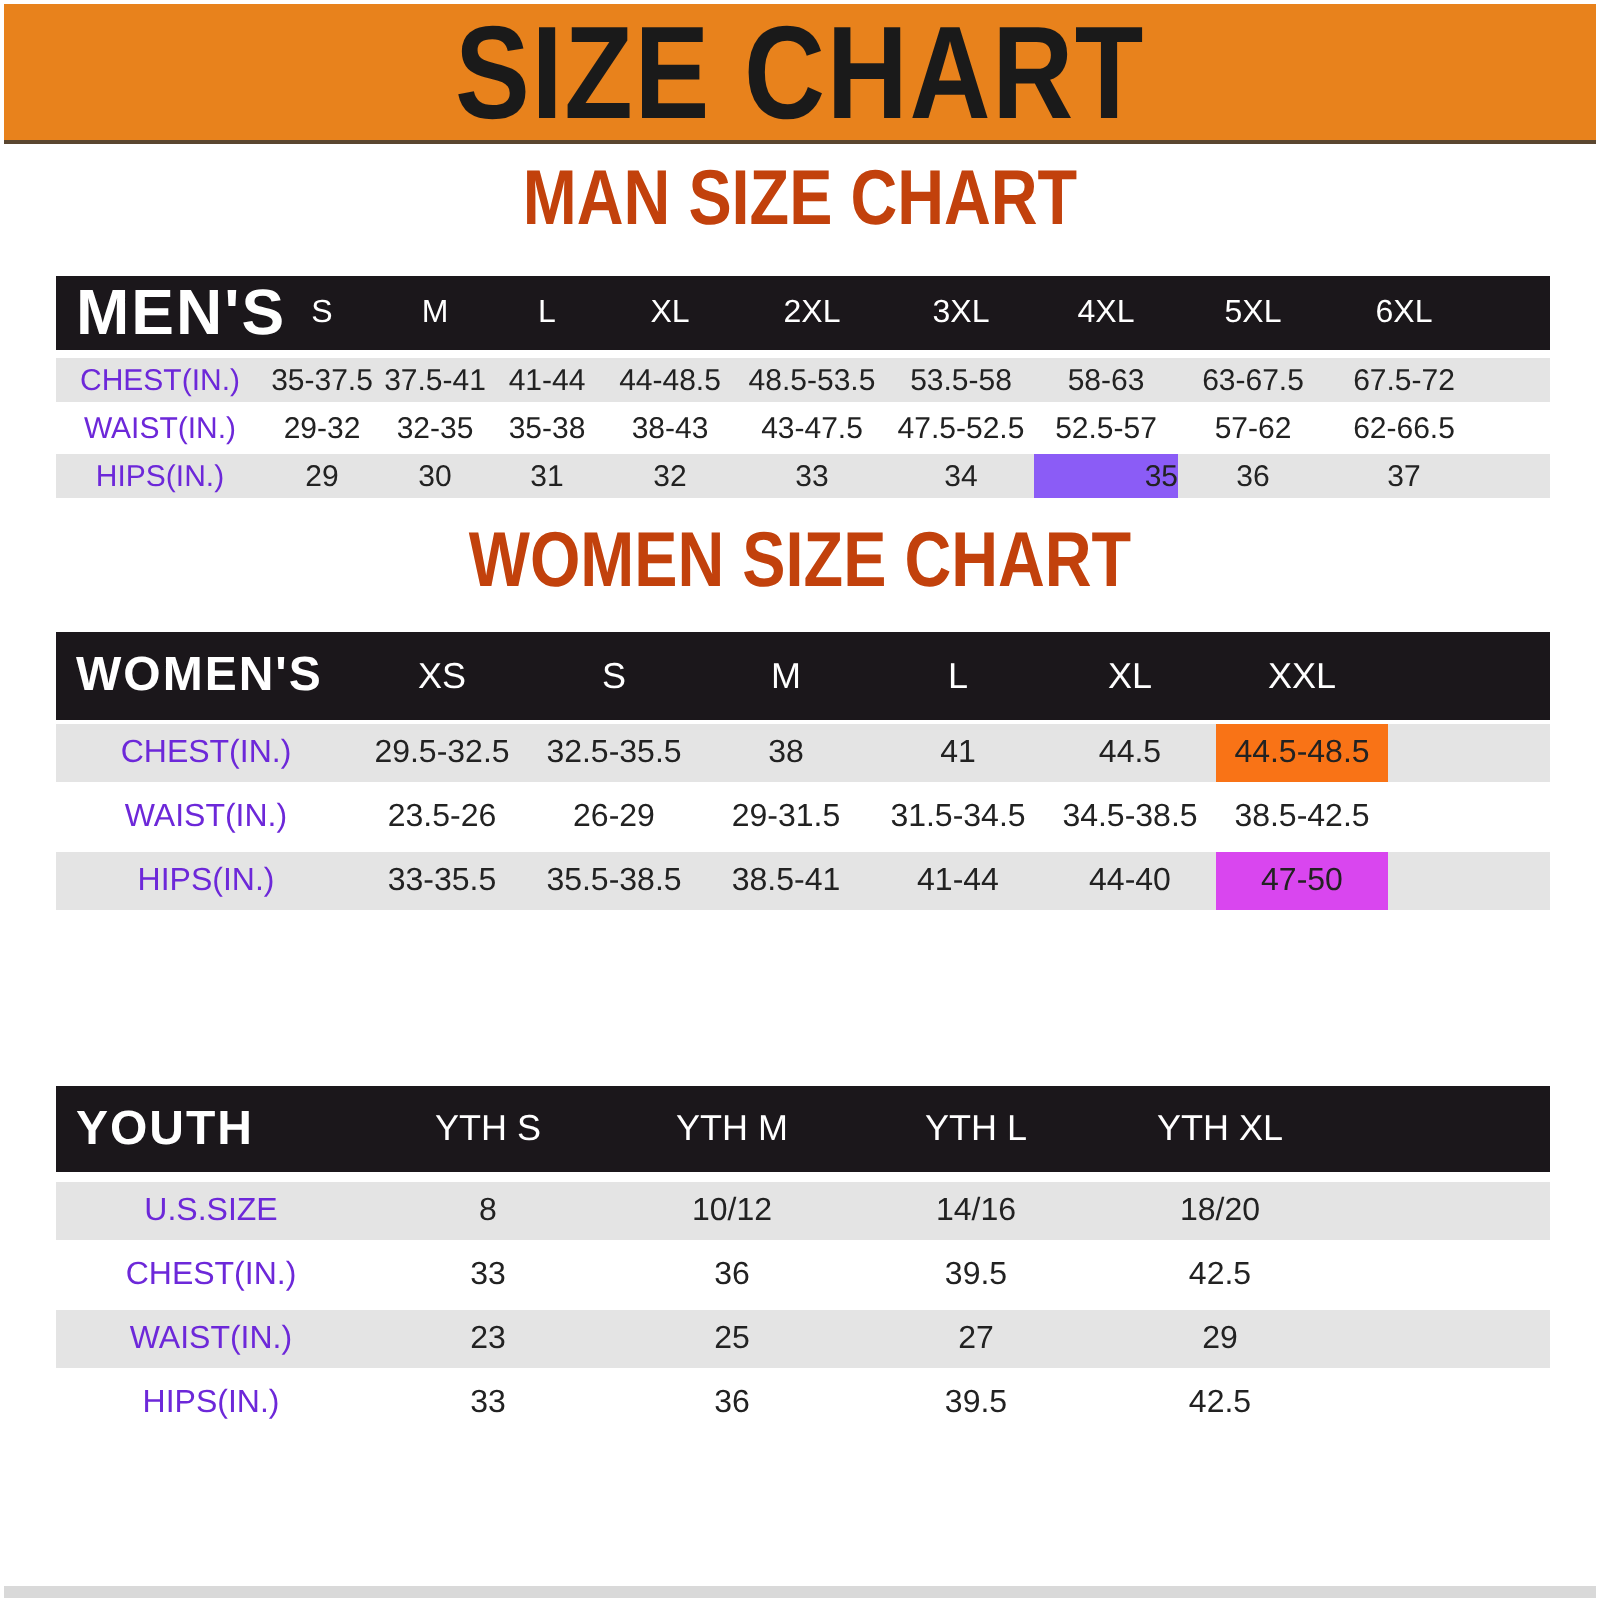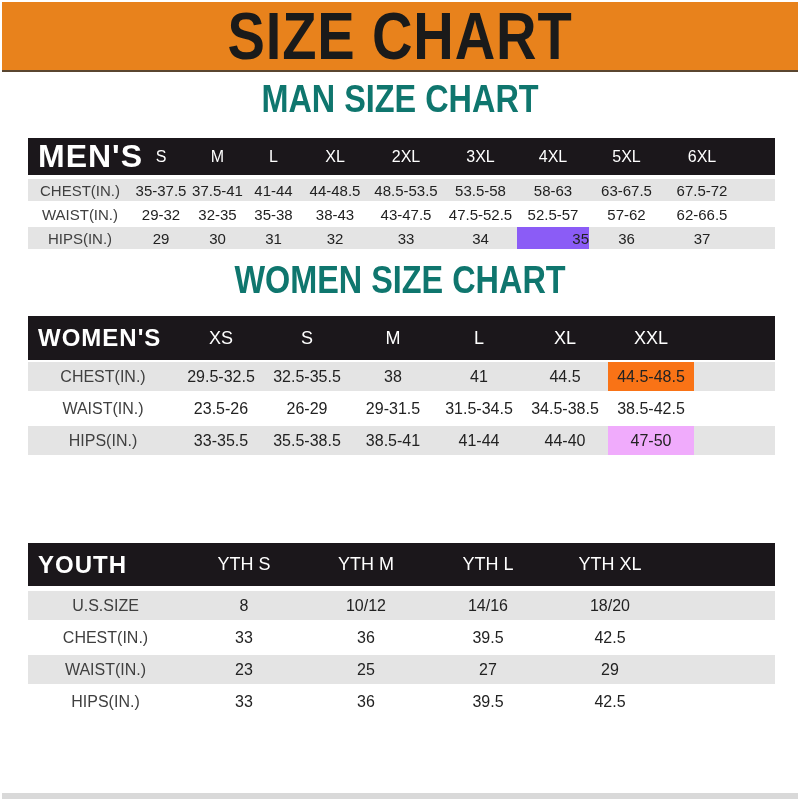--- a/index.html
+++ b/index.html
@@ -14,21 +14,21 @@
     display:flex; align-items:center; justify-content:center;
   }
   .banner-title {
     display:inline-block; font-size:66px; font-weight:bold; color:#1A1A1A;
     letter-spacing:1px; transform:scale(0.85,1.0); white-space:nowrap; line-height:66px;
   }
 
   
   .section-title {
     position:absolute; left:0; right:0; text-align:center;
-    font-weight:bold; color:#0f766e; font-size:36px; line-height:40px;
+    font-weight:bold; color:#c2410c; font-size:36px; line-height:40px;
   }
   .section-title span { display:inline-block; transform:scale(0.9,1.08); white-space:nowrap; }
   .title-man   { top:79px; }
   .title-women { top:260px; }
   .title-youth { top:490px; }
 
   
   table.size-table {
     position:absolute; left:28px; width:747px;
     border-collapse:separate; border-spacing:0; table-layout:fixed;
@@ -48,21 +48,21 @@
   .sec-youth th.hdr-label { font-size:24px; }
 
   tbody td {
     text-align:center; color:#222222; background:#ffffff;
     border-bottom:2px solid #ffffff;
   }
   tr.stripe td { background:#E4E4E4; }
   .sec-men   tbody td { height:24px; font-size:15px; }
   .sec-women tbody td { height:32px; font-size:16px; border-bottom-width:3px; }
   .sec-youth tbody td { height:32px; font-size:16px; border-bottom-width:3px; }
-  td.row-label { color:#404040; }
+  td.row-label { color:#6d28d9; }
 
   
   .footer { position:absolute; top:732px; left:30px; right:0; }
   .footer-line {
     font-size:23px; line-height:29px; white-space:nowrap;
     transform:scaleX(0.82); transform-origin:0 50%;
   }
 
   .bottom-strip { position:absolute; top:793px; left:2px; right:2px; height:6px; background:#D9D9D9; }
 </style>
@@ -197,21 +197,21 @@
           <td>38.5-42.5</td>
           <td></td>
         </tr>
         <tr class="stripe">
           <td class="row-label" style="background: rgb(228, 228, 228);">HIPS(IN.)</td>
           <td style="background: rgb(228, 228, 228);">33-35.5</td>
           <td style="background: rgb(228, 228, 228);">35.5-38.5</td>
           <td style="background: rgb(228, 228, 228);">38.5-41</td>
           <td style="background: rgb(228, 228, 228);">41-44</td>
           <td style="background: rgb(228, 228, 228);">44-40</td>
-          <td style="background: #f0abfc;">47-50</td>
+          <td style="background: #d946ef;">47-50</td>
           <td style="background: rgb(228, 228, 228);"></td>
         </tr>
       </tbody>
     </table>
 
   <table class="size-table sec-youth">
       <colgroup>
         <col style="width: 155px;">
         <col style="width: 122px;">
         <col style="width: 122px;">

